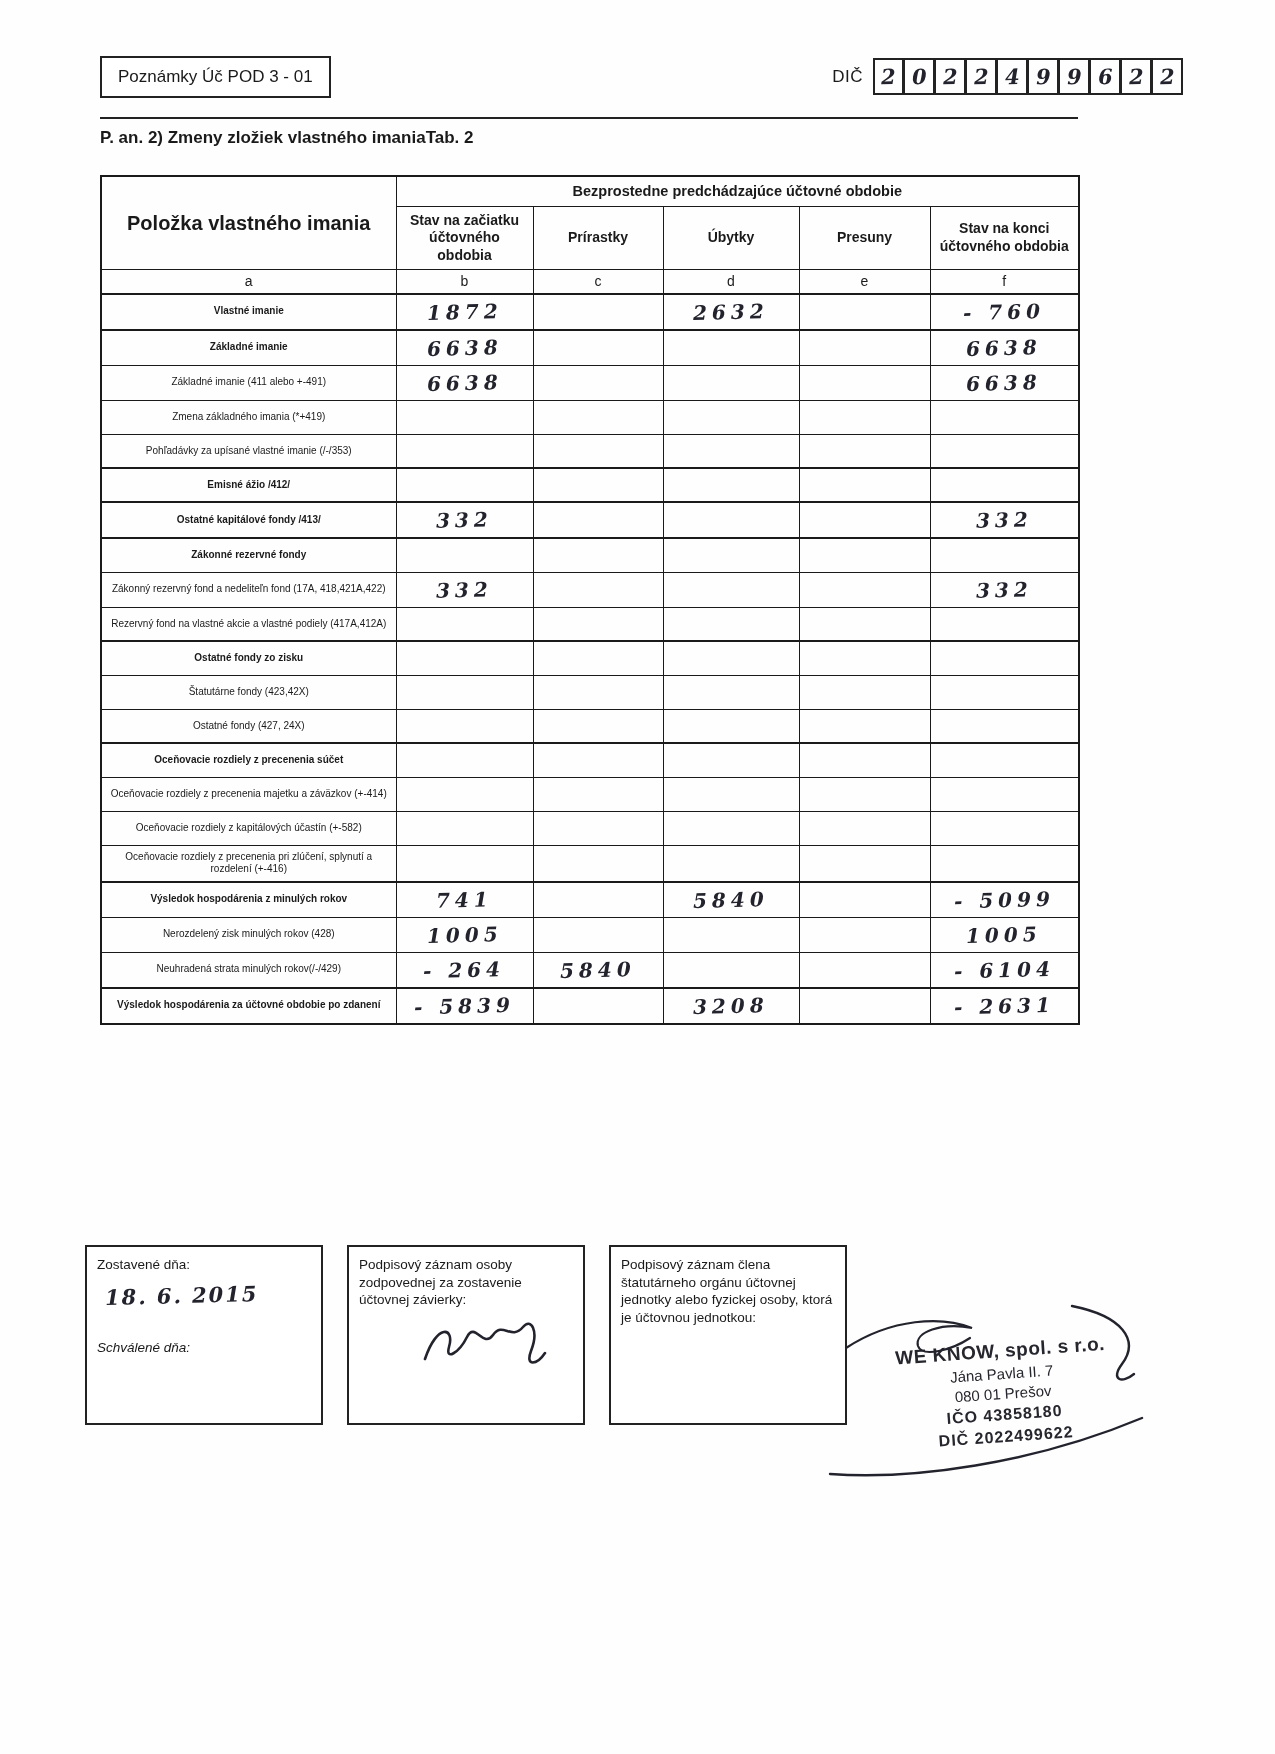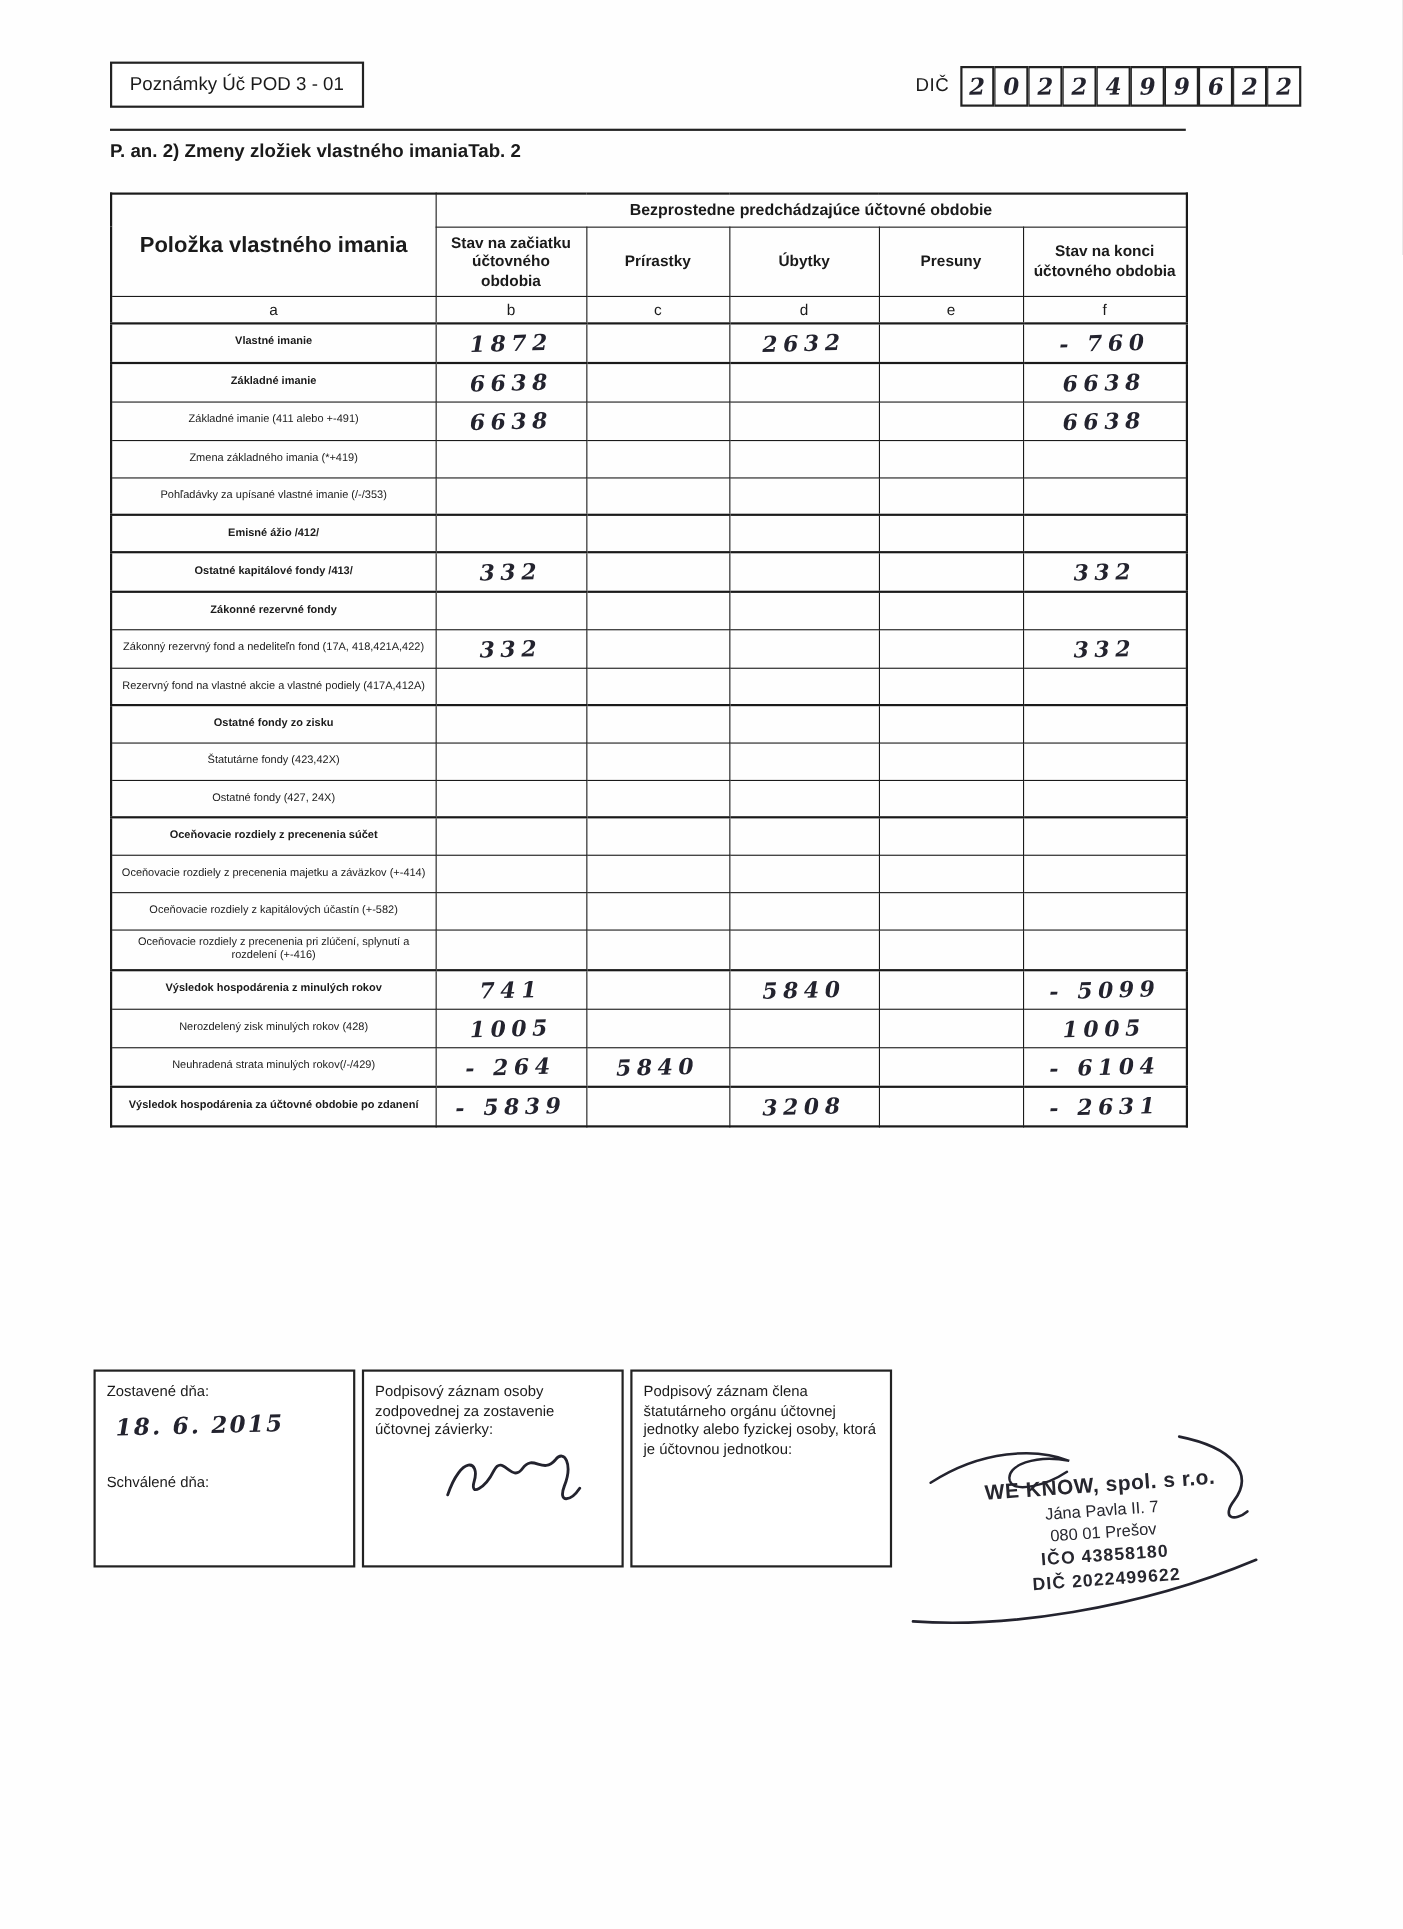--- a/index.html
+++ b/index.html
@@ -9,21 +9,21 @@
     width: 1275px; height: 1754px;
     margin: 0 auto;
     background: #fefefe;
     font-family: "Liberation Sans", sans-serif;
     color: #1a1a1a;
     overflow: hidden;
   }
   
   .header-row {
     position: absolute; top: 56px; left: 100px; right: 92px;
-    display: flex; justify-content: space-between; align-items: center;
+    display: flex; justify-content: space-between; align-items: flex-start;
   }
   .form-title-box {
     border: 2px solid #222;
     padding: 9px 16px;
     font-size: 17px;
     background: #fff;
   }
   .dic-group { display: flex; align-items: center; gap: 10px; margin-top: 2px; margin-left: 32px; }
   .dic-label { font-size: 17px; letter-spacing: .5px; }
   .dic-boxes { display: flex; }
@@ -73,33 +73,33 @@
   .col-head { height: 62px; font-size: 14px; line-height: 1.25; }
   .letters-row td { height: 24px; text-align: center; padding: 2px; font-size: 14px; }
   .label-cell { text-align: center; font-size: 10px; line-height: 1.25; padding: 7px 8px; height: 34px; }
   .label-cell.bold { font-weight: bold; }
   tr.bold-row td { border-top-width: 2px; }
   .value-cell { text-align: center; }
   .item-col-head { font-size: 20px; }
   
   .footer-row {
     position: absolute; top: 1245px; left: 85px;
-    display: flex; gap: 6px;
+    display: flex; gap: 24px;
   }
   .footer-box {
     border: 2px solid #222;
     width: 238px; height: 180px;
     padding: 9px 10px;
     font-size: 13.5px;
     line-height: 1.3;
     position: relative;
     background: #fff;
   }
   .footer-date { margin: 8px 0 0 8px; font-size: 21px; letter-spacing: 2px; }
-  .approved-label { position: absolute; left: 10px; top: 92px; }
+  .approved-label { position: absolute; left: 10px; top: 92px; font-style: italic; }
   .sig-svg { position: absolute; left: 60px; top: 58px; }
   
   .stamp {
     position: absolute; left: 868px; top: 1338px; width: 270px;
     transform: rotate(-4deg);
     text-align: center;
     color: #26262e;
     z-index: 5;
     line-height: 1.35;
   }

